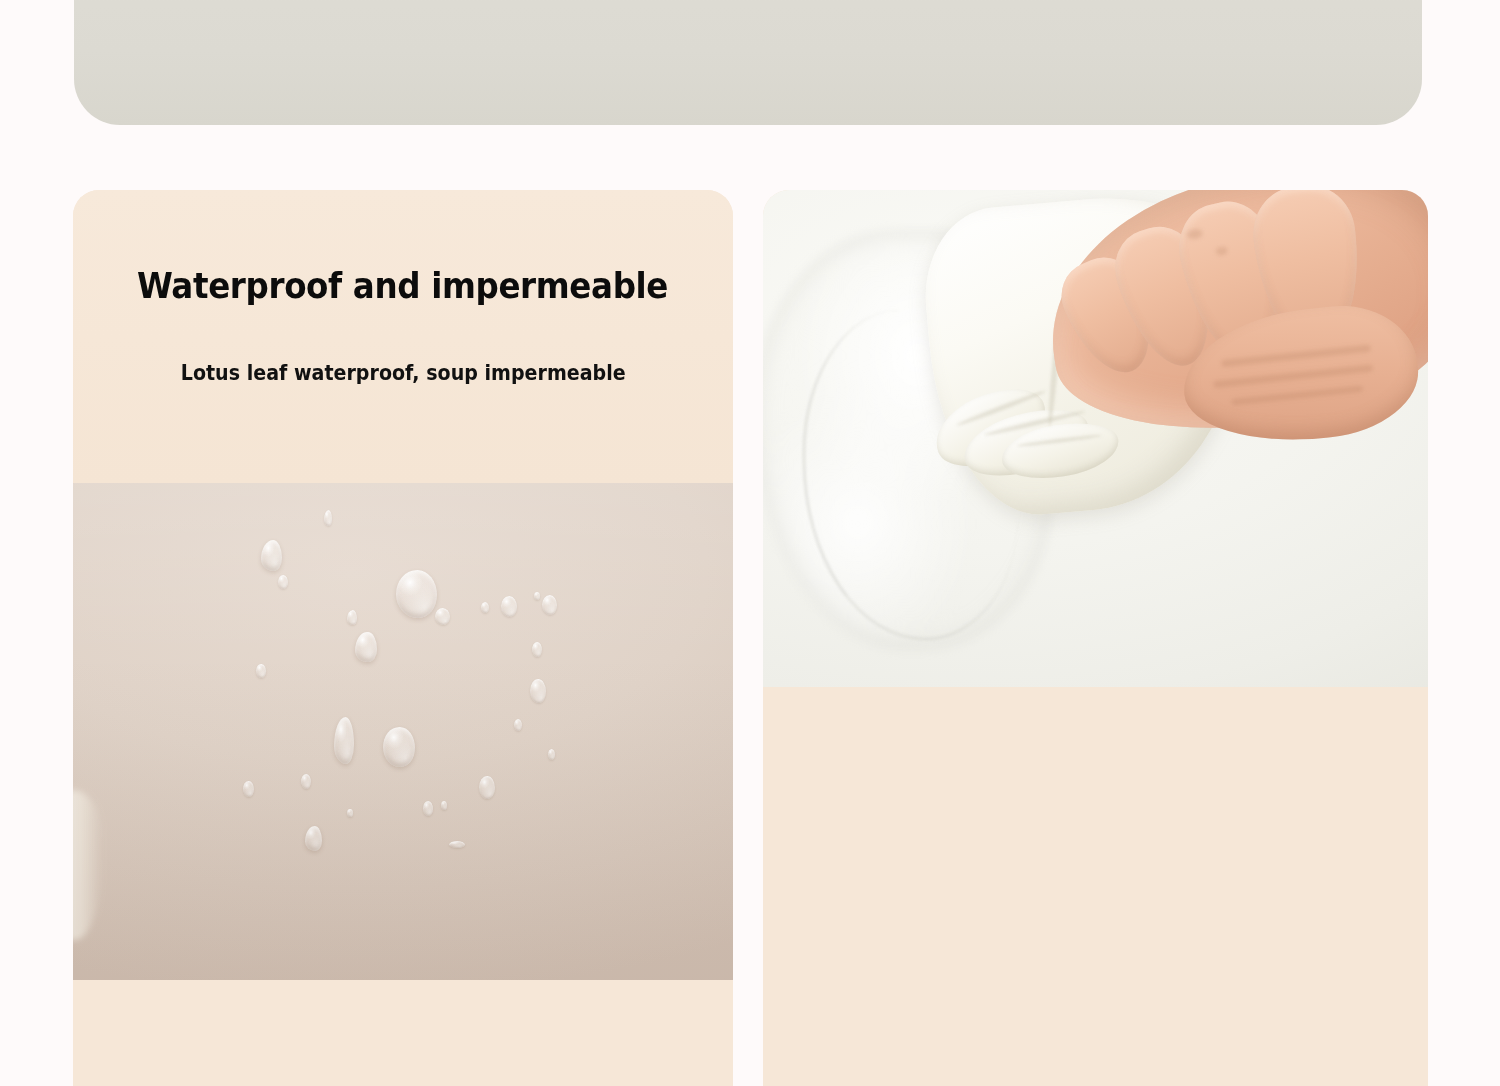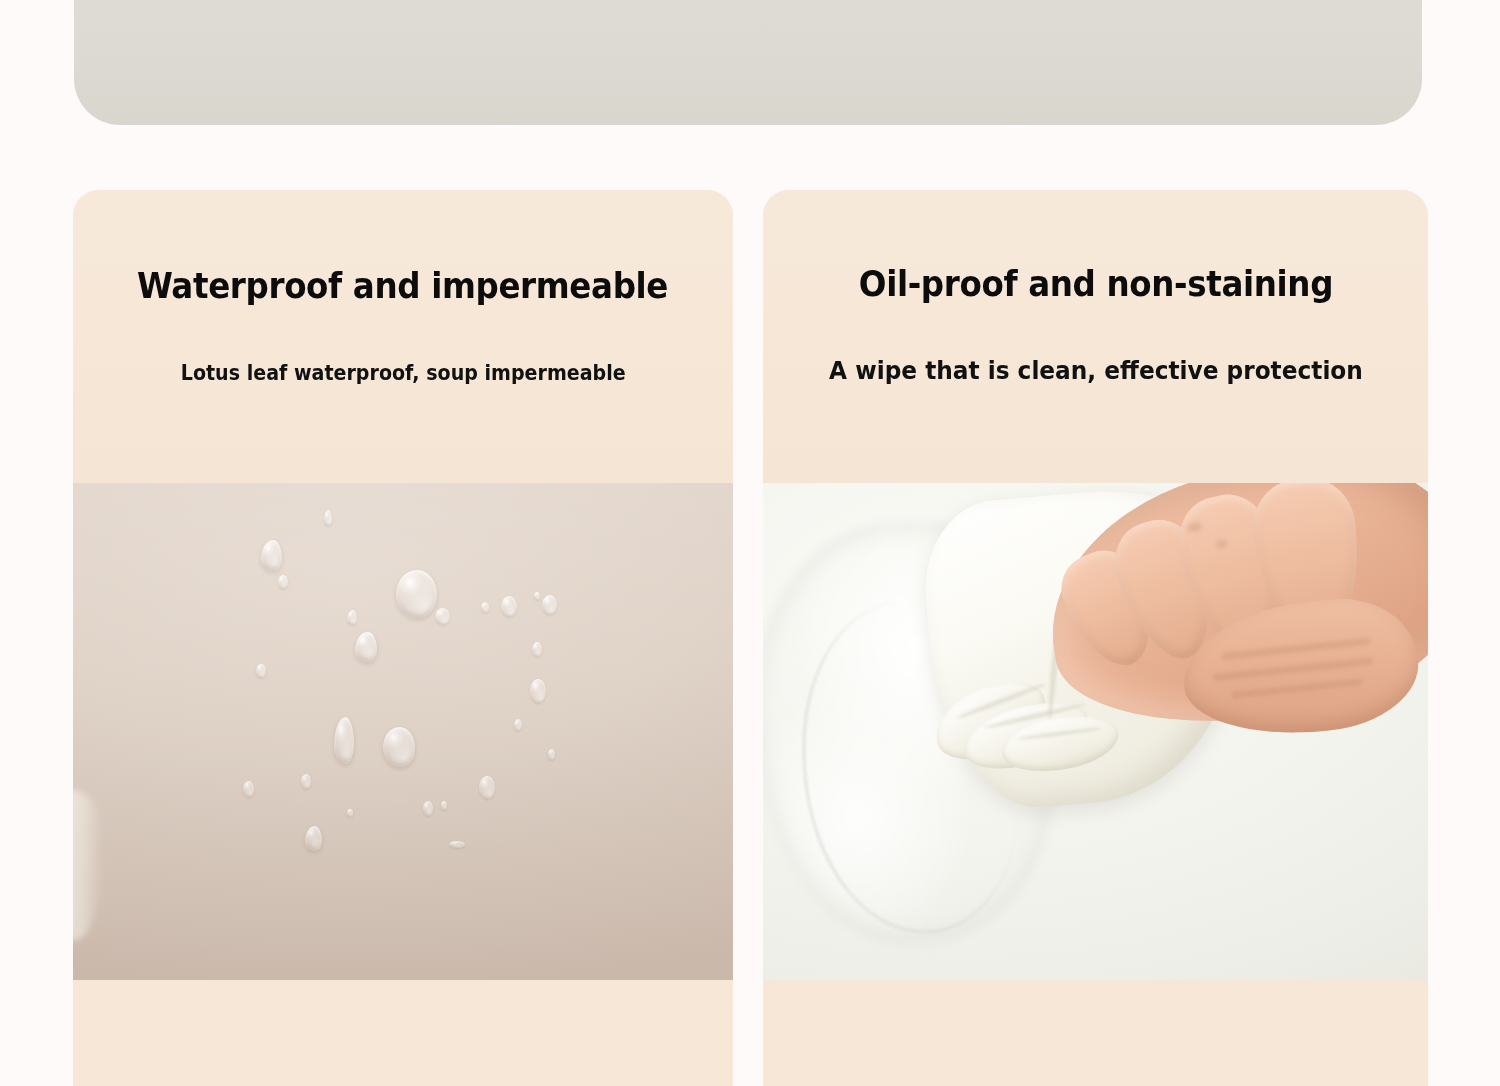--- a/index.html
+++ b/index.html
@@ -195,24 +195,20 @@
           <div class="drop tiny" style="left: 55.8%; top: 64%; width: 0.9%; height: 1.8%;"></div>
           <div class="drop tiny" style="left: 41.5%; top: 65.5%; width: 0.9%; height: 1.8%;"></div>
           <div class="drop elong" style="left: 35.2%; top: 69%; width: 2.6%; height: 5%;"></div>
           <div class="drop tiny" style="left: 57%; top: 72%; width: 2.4%; height: 1.4%;"></div>
         </div>
     </div>
   </div>
 
   <div class="card card-right">
 
-    <div class="card-text">
-      <div class="card-title right-title">Oil-proof and non-staining</div>
-      <div class="card-sub right-sub">A wipe that is clean, effective protection</div>
-    </div>
 
     <div class="photo photo-wipe">
       <div class="water-smear"></div>
       <div class="water-edge"></div>
 
       <div class="wipe">
         <div class="wipe-fold" style="left:-4px;  top:186px; width:116px; height:66px; transform:rotate(-18deg);"></div>
         <div class="wipe-fold" style="left:24px;  top:208px; width:128px; height:58px; transform:rotate(-10deg);"></div>
         <div class="wipe-fold" style="left:62px;  top:222px; width:118px; height:52px; transform:rotate(-4deg);"></div>
         <div class="wipe-crease" style="left:18px; top:198px; width:96px;  height:5px; transform:rotate(-16deg);"></div>

